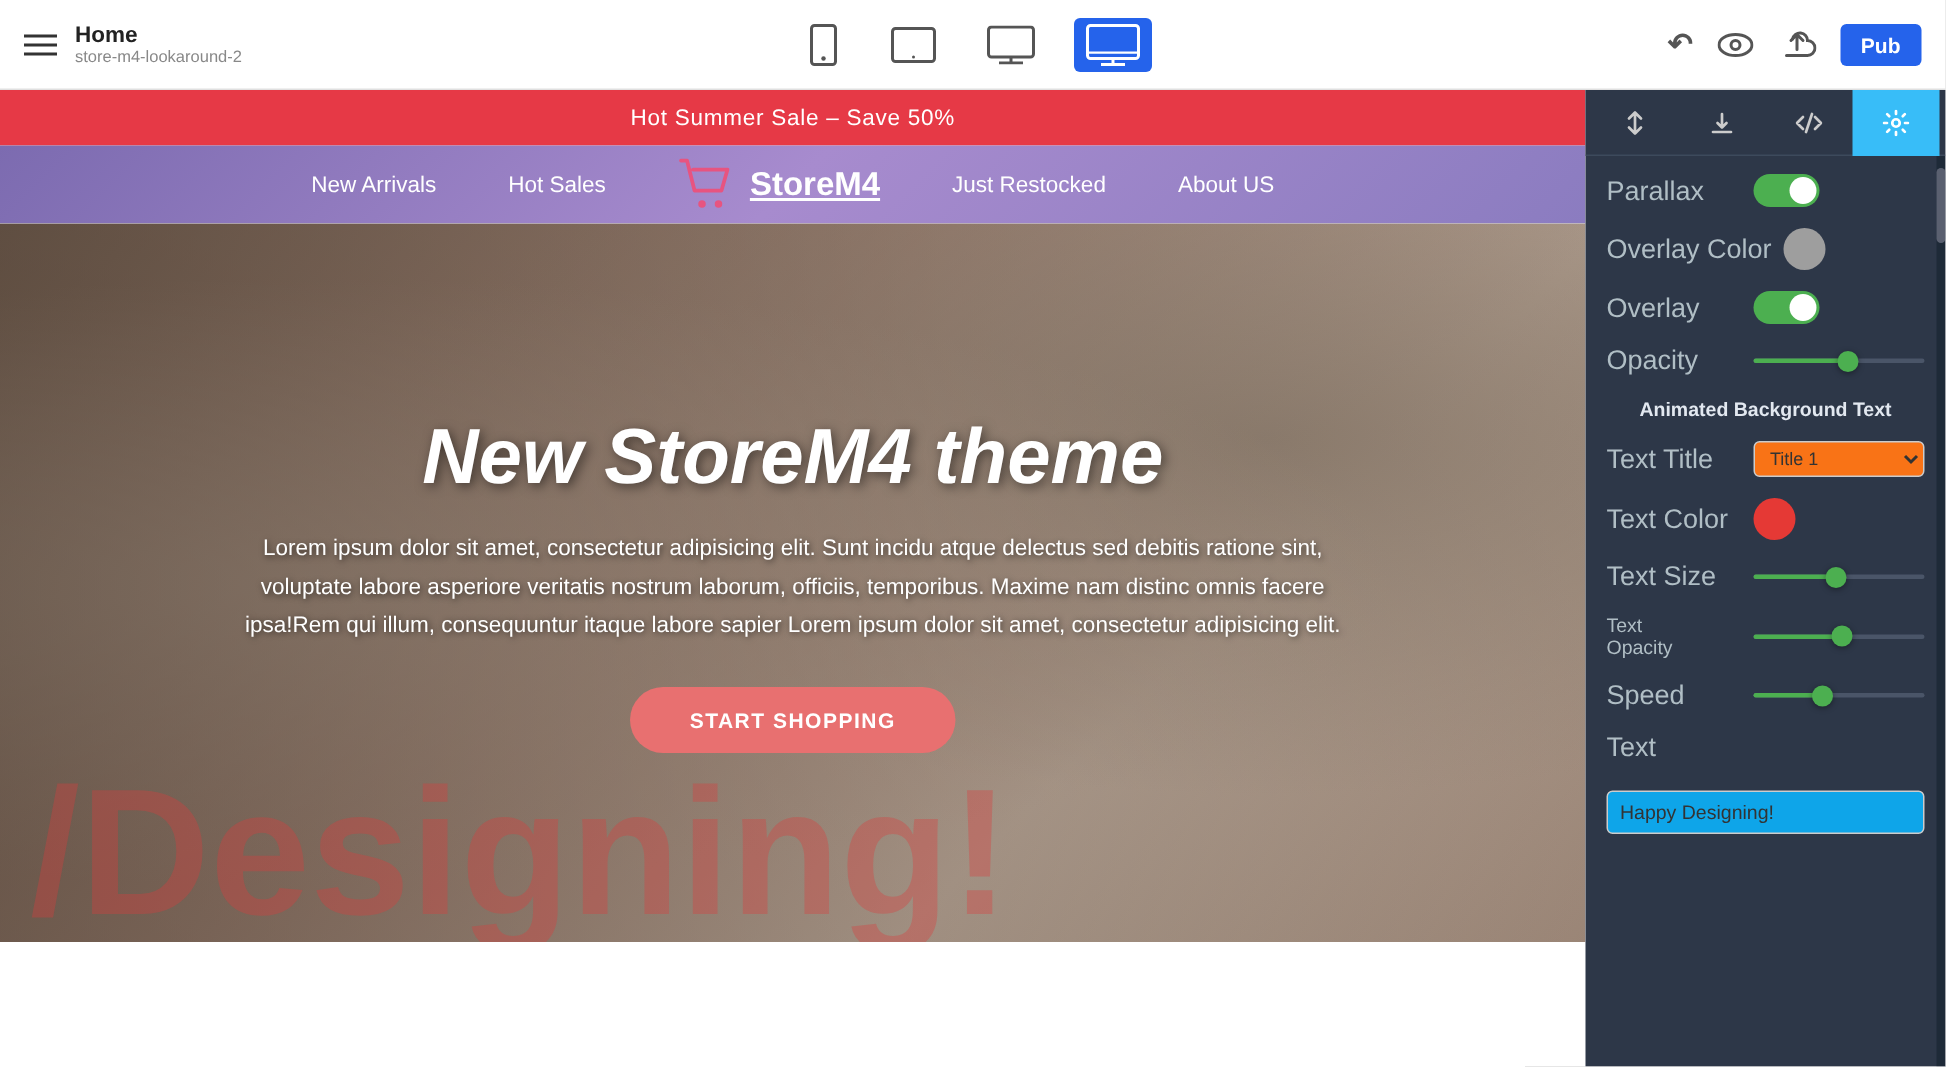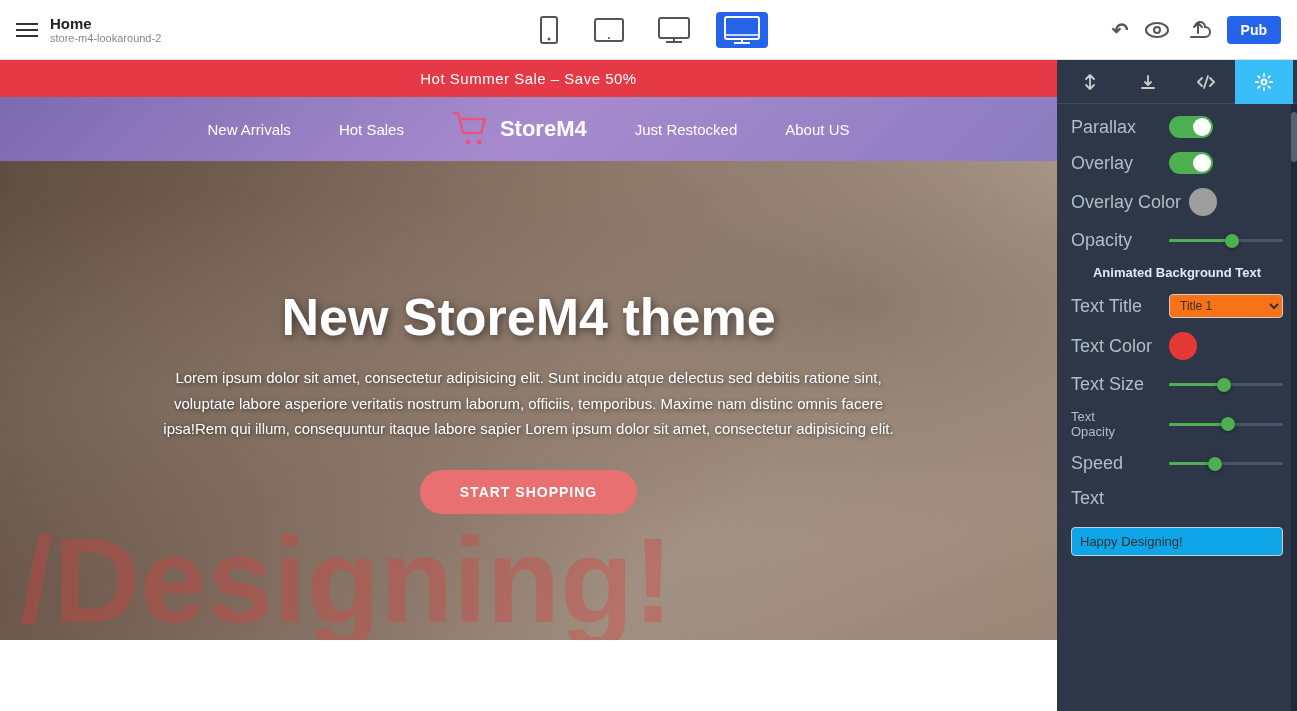--- a/index.html
+++ b/index.html
@@ -104,37 +104,38 @@
     }
 
     
     .nav-bar {
       background: linear-gradient(135deg, #7c6bb0 0%, #a78bce 50%, #8b7cc0 100%);
       padding: 0 40px;
       display: flex;
       align-items: center;
       justify-content: center;
       gap: 48px;
-      height: 64px;
+      height: 52px;
     }
     .nav-item {
       color: #fff;
       font-size: 15px;
       font-weight: 500;
       cursor: pointer;
       text-decoration: none;
       white-space: nowrap;
     }
     .nav-logo {
       display: flex;
       align-items: center;
       gap: 10px;
       color: #fff;
       font-size: 22px;
       font-weight: 700;
+      text-decoration: underline;
     }
     .cart-icon-svg { color: #e75480; }
 
     
     .hero-section {
       position: relative;
       height: calc(651px - 100px - 72px);
       min-height: 400px;
       overflow: hidden;
       background: #ccc;
@@ -176,20 +177,21 @@
       padding: 20px 40px;
       color: #fff;
       text-align: center;
     }
     .hero-title {
       font-size: 52px;
       font-weight: 900;
       color: #fff;
       margin-bottom: 18px;
       text-shadow: 2px 2px 8px rgba(0,0,0,0.5);
+      font-style: italic;
     }
     .hero-body {
       font-size: 15px;
       color: #fff;
       max-width: 760px;
       line-height: 1.7;
       margin-bottom: 28px;
       text-shadow: 1px 1px 4px rgba(0,0,0,0.6);
     }
     .hero-cta {
@@ -517,28 +519,28 @@
     <div class="panel-body">
 
       
       <div class="panel-row">
         <span class="panel-label">Parallax</span>
         <div class="toggle-switch"></div>
       </div>
 
       
       <div class="panel-row">
+        <span class="panel-label">Overlay Color</span>
+        <div class="color-swatch color-swatch-gray"></div>
+      </div>
+
+      
+      <div class="panel-row">
         <span class="panel-label">Overlay</span>
         <div class="toggle-switch"></div>
-      </div>
-
-      
-      <div class="panel-row">
-        <span class="panel-label">Overlay Color</span>
-        <div class="color-swatch color-swatch-gray"></div>
       </div>
 
       
       <div class="panel-row">
         <span class="panel-label">Opacity</span>
         <div class="slider-track">
           <div class="slider-fill" style="width:55%;"></div>
           <div class="slider-thumb opacity-thumb" style="left:55%;"></div>
         </div>
       </div>

